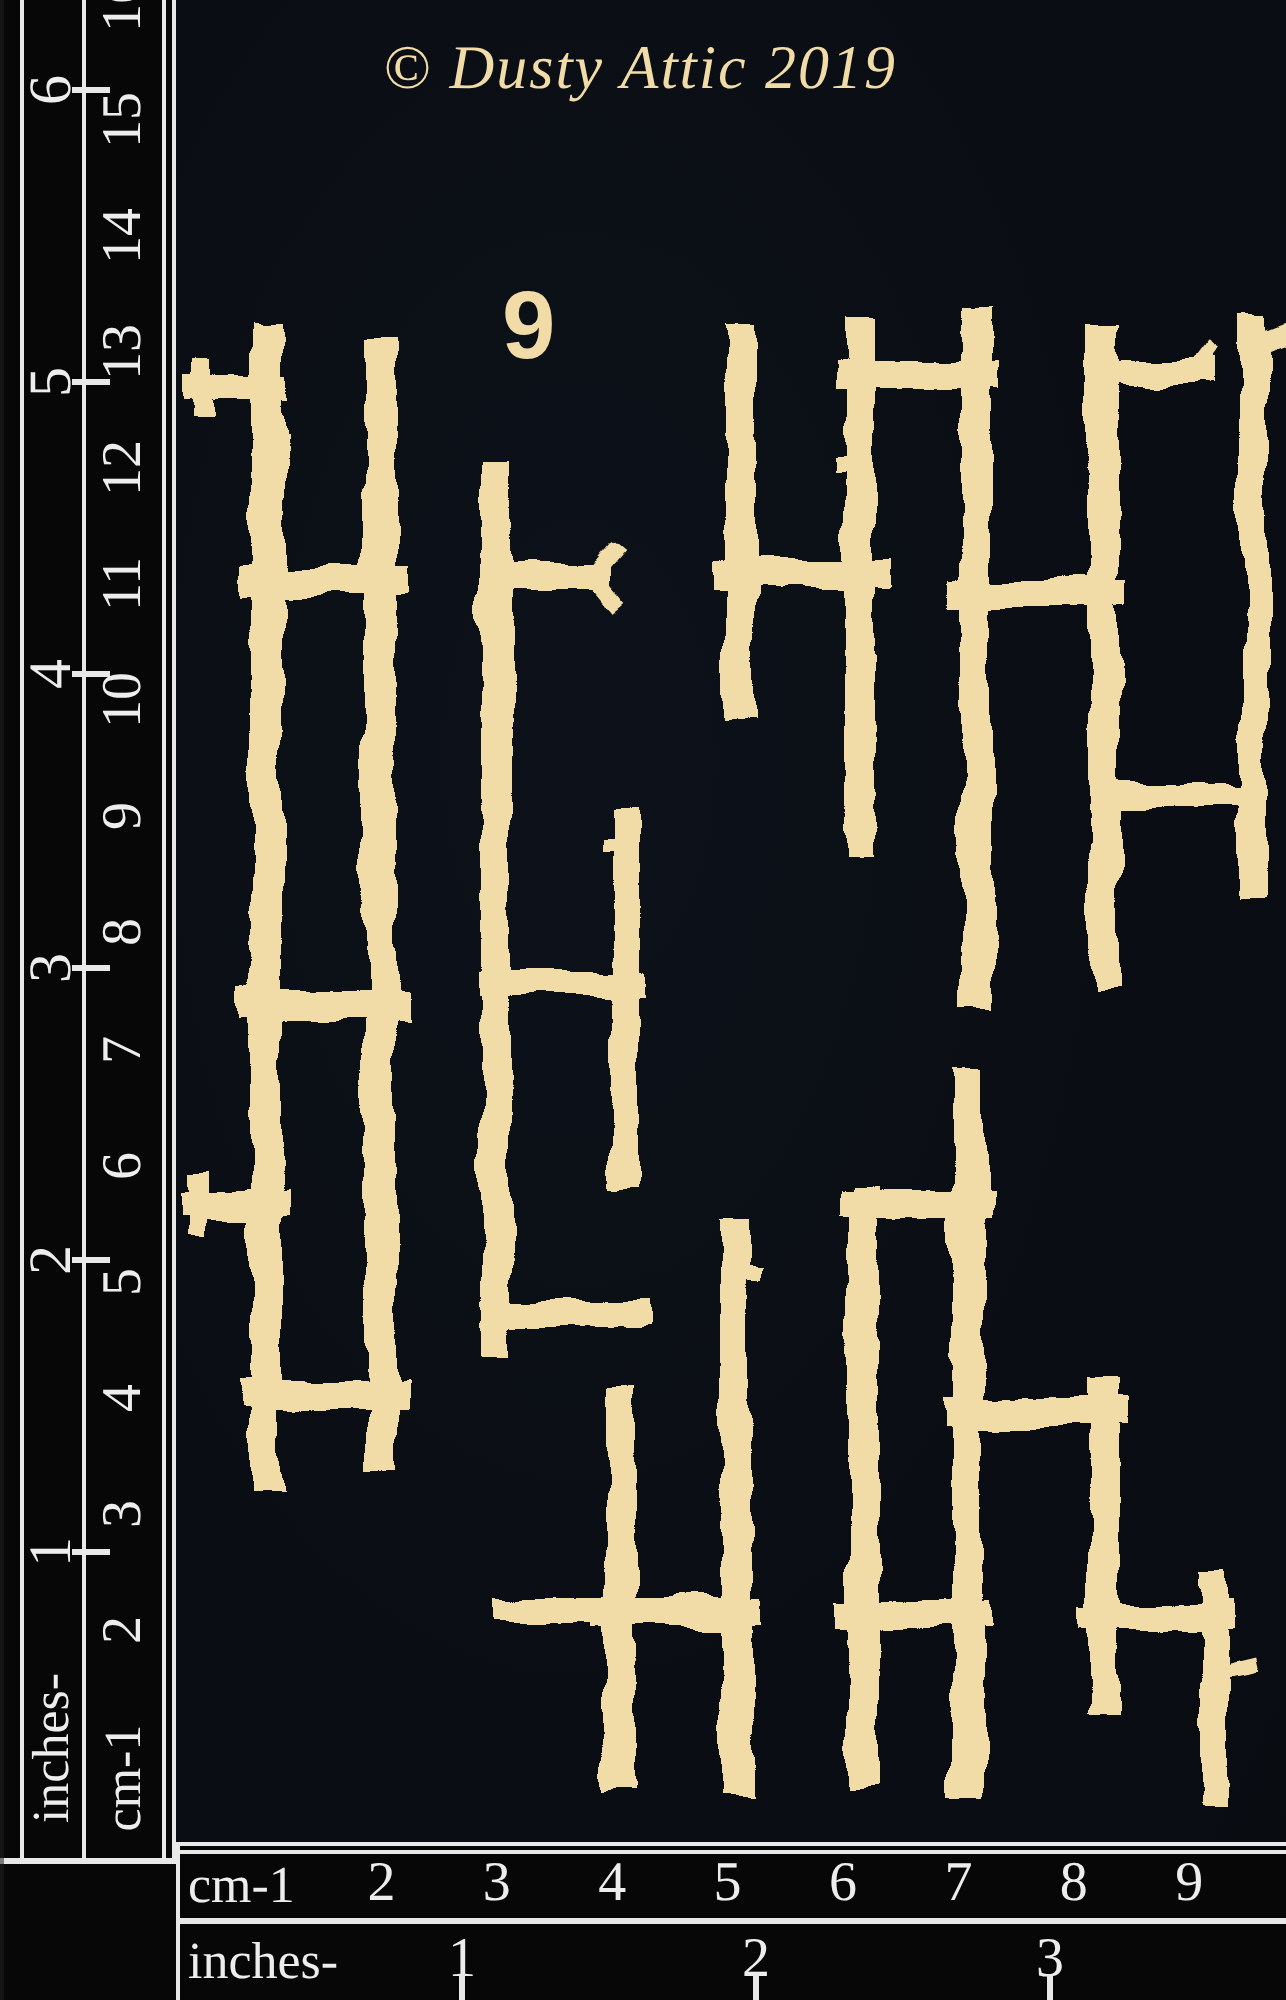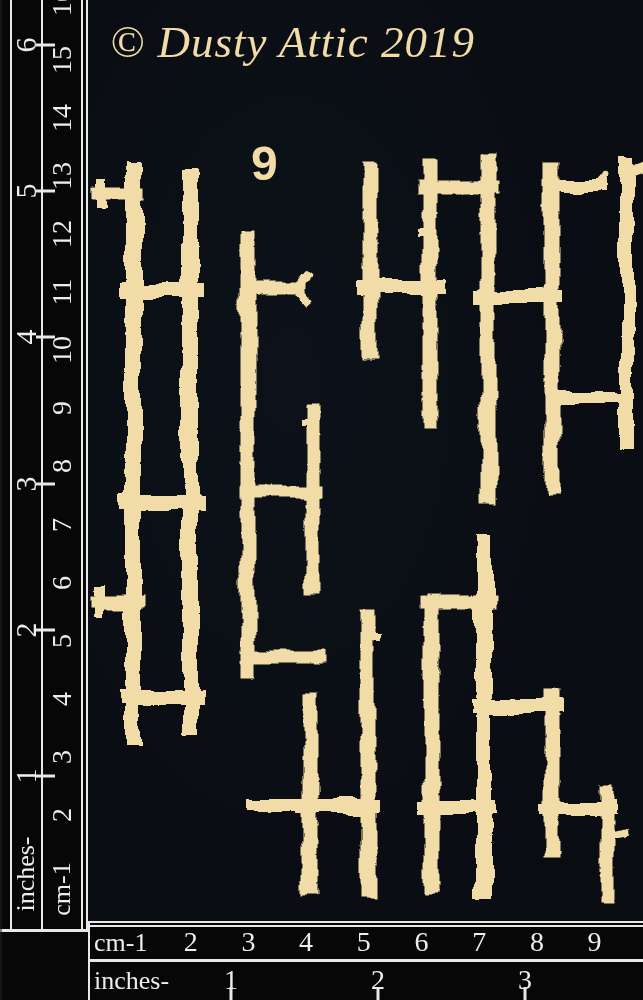--- a/index.html
+++ b/index.html
@@ -6,22 +6,22 @@
   .stage{
     position:relative;width:643px;height:1000px;overflow:hidden;
     background:radial-gradient(ellipse at 45% 38%, #0d1119 0%, #0a0e14 55%, #090c11 100%);
     font-family:"Liberation Serif",serif;
   }
   
   .art{position:absolute;left:0;top:0;width:643px;height:1000px;}
   
   .title{
     position:absolute;left:110px;top:16px;width:420px;
-    font-family:"Liberation Serif",serif;font-style:italic;font-size:45px;
-    letter-spacing:1px;white-space:nowrap;
+    font-family:"Liberation Serif",serif;font-style:italic;font-size:31px;
+    letter-spacing:1px;white-space:nowrap;text-align:center;
   }
   .sheet-num{
     position:absolute;left:251px;top:136px;
     font-family:"Liberation Sans",sans-serif;font-weight:bold;font-size:48px;
   }
   
   .left-ruler{position:absolute;left:0;top:0;width:88px;height:1000px;background:#070707;overflow:hidden;}
   .vline{position:absolute;top:0;height:931px;width:2px;}
   .lr-bottom-line{position:absolute;left:0;top:929px;width:88px;height:3px;}
   .lr-num{position:absolute;font-size:28px;transform:translate(-50%,-50%) rotate(-90deg);white-space:nowrap;}

